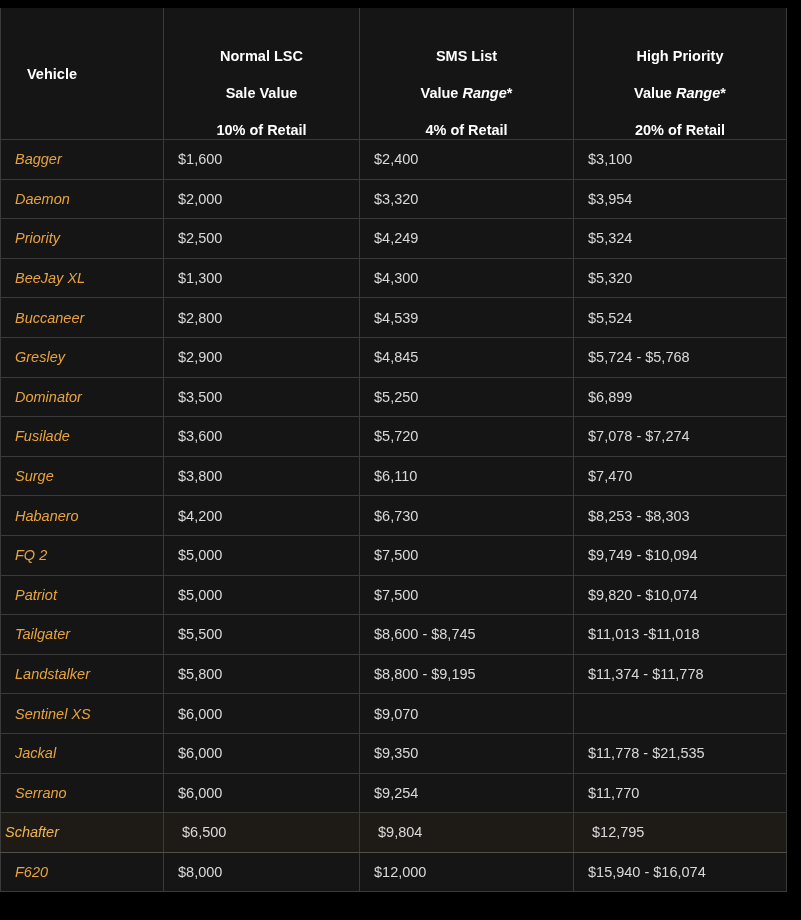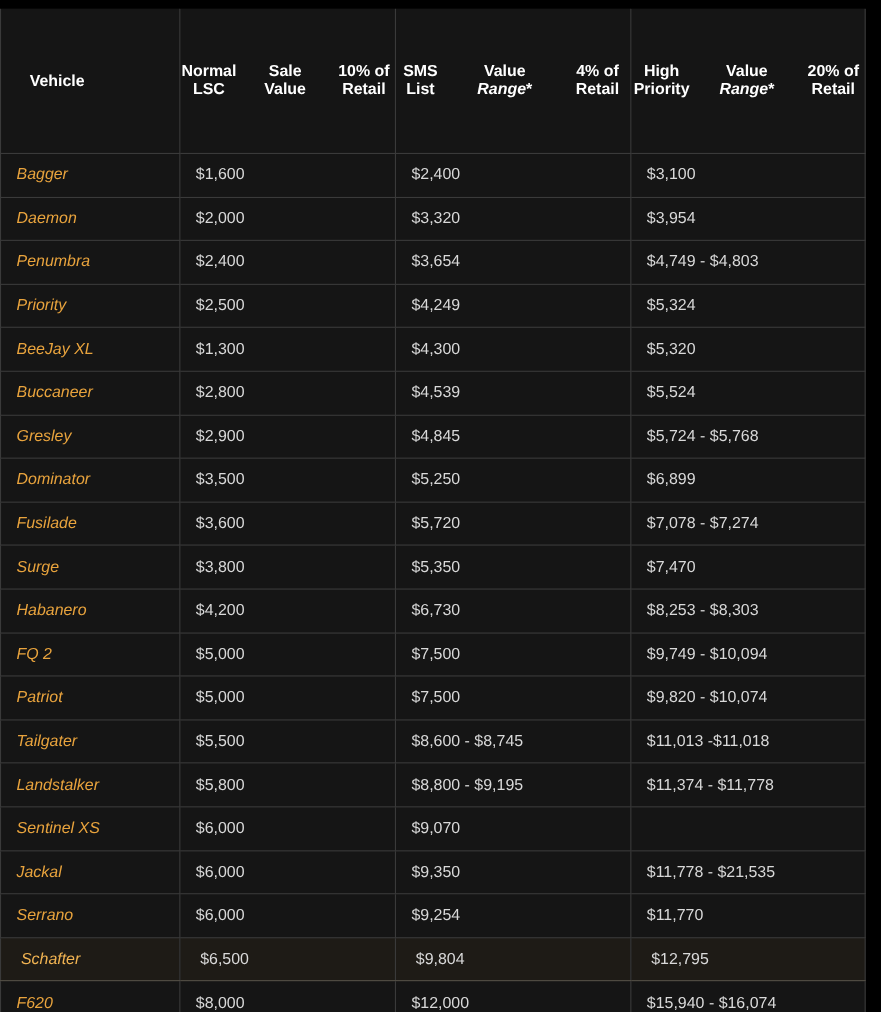--- a/index.html
+++ b/index.html
@@ -50,22 +50,22 @@
     color: #ffffff;
   }
   thead th.vehicle-head {
     text-align: left;
     padding-left: 26px;
     vertical-align: middle;
     color: #ffffff;
   }
   .head-lines {
     display: flex;
-    flex-direction: row;
-    justify-content: center;
+    flex-direction: column;
+    justify-content: flex-end;
     align-items: center;
     gap: 21px;
     height: 131px;
   }
   .head-lines .line {
     line-height: 1.1;
   }
   .head-lines .line em {
     font-style: italic;
     font-weight: bold;
@@ -85,21 +85,21 @@
     color: #e8a33d;
     font-style: italic;
   }
   tbody tr.highlight td {
     background: #1e1b16;
     border-top: 1px solid #555046;
     border-bottom: 1px solid #555046;
   }
   tbody tr.highlight td.vehicle-cell {
     color: #f0b352;
-    padding-left: 18px;
+    padding-left: 4px;
   }
   tbody tr.highlight td.val-cell {
     padding-left: 18px;
   }
   .right-gutter {
     position: absolute;
     top: 0;
     right: 0;
     width: 15px;
     height: 920px;
@@ -164,26 +164,20 @@
             <td class="val-cell">$2,400</td>
             <td class="val-cell">$3,100</td>
           </tr>
           <tr>
             <td class="vehicle-cell">Daemon</td>
             <td class="val-cell">$2,000</td>
             <td class="val-cell">$3,320</td>
             <td class="val-cell">$3,954</td>
           </tr>
           <tr>
-            <td class="vehicle-cell">Penumbra</td>
-            <td class="val-cell">$2,400</td>
-            <td class="val-cell">$3,654</td>
-            <td class="val-cell">$4,749 - $4,803</td>
-          </tr>
-          <tr>
             <td class="vehicle-cell">Priority</td>
             <td class="val-cell">$2,500</td>
             <td class="val-cell">$4,249</td>
             <td class="val-cell">$5,324</td>
           </tr>
           <tr>
             <td class="vehicle-cell">BeeJay XL</td>
             <td class="val-cell">$1,300</td>
             <td class="val-cell">$4,300</td>
             <td class="val-cell">$5,320</td>
@@ -208,21 +202,21 @@
           </tr>
           <tr>
             <td class="vehicle-cell">Fusilade</td>
             <td class="val-cell">$3,600</td>
             <td class="val-cell">$5,720</td>
             <td class="val-cell">$7,078 - $7,274</td>
           </tr>
           <tr>
             <td class="vehicle-cell">Surge</td>
             <td class="val-cell">$3,800</td>
-            <td class="val-cell">$5,350</td>
+            <td class="val-cell">$6,110</td>
             <td class="val-cell">$7,470</td>
           </tr>
           <tr>
             <td class="vehicle-cell">Habanero</td>
             <td class="val-cell">$4,200</td>
             <td class="val-cell">$6,730</td>
             <td class="val-cell">$8,253 - $8,303</td>
           </tr>
           <tr>
             <td class="vehicle-cell">FQ 2</td>

